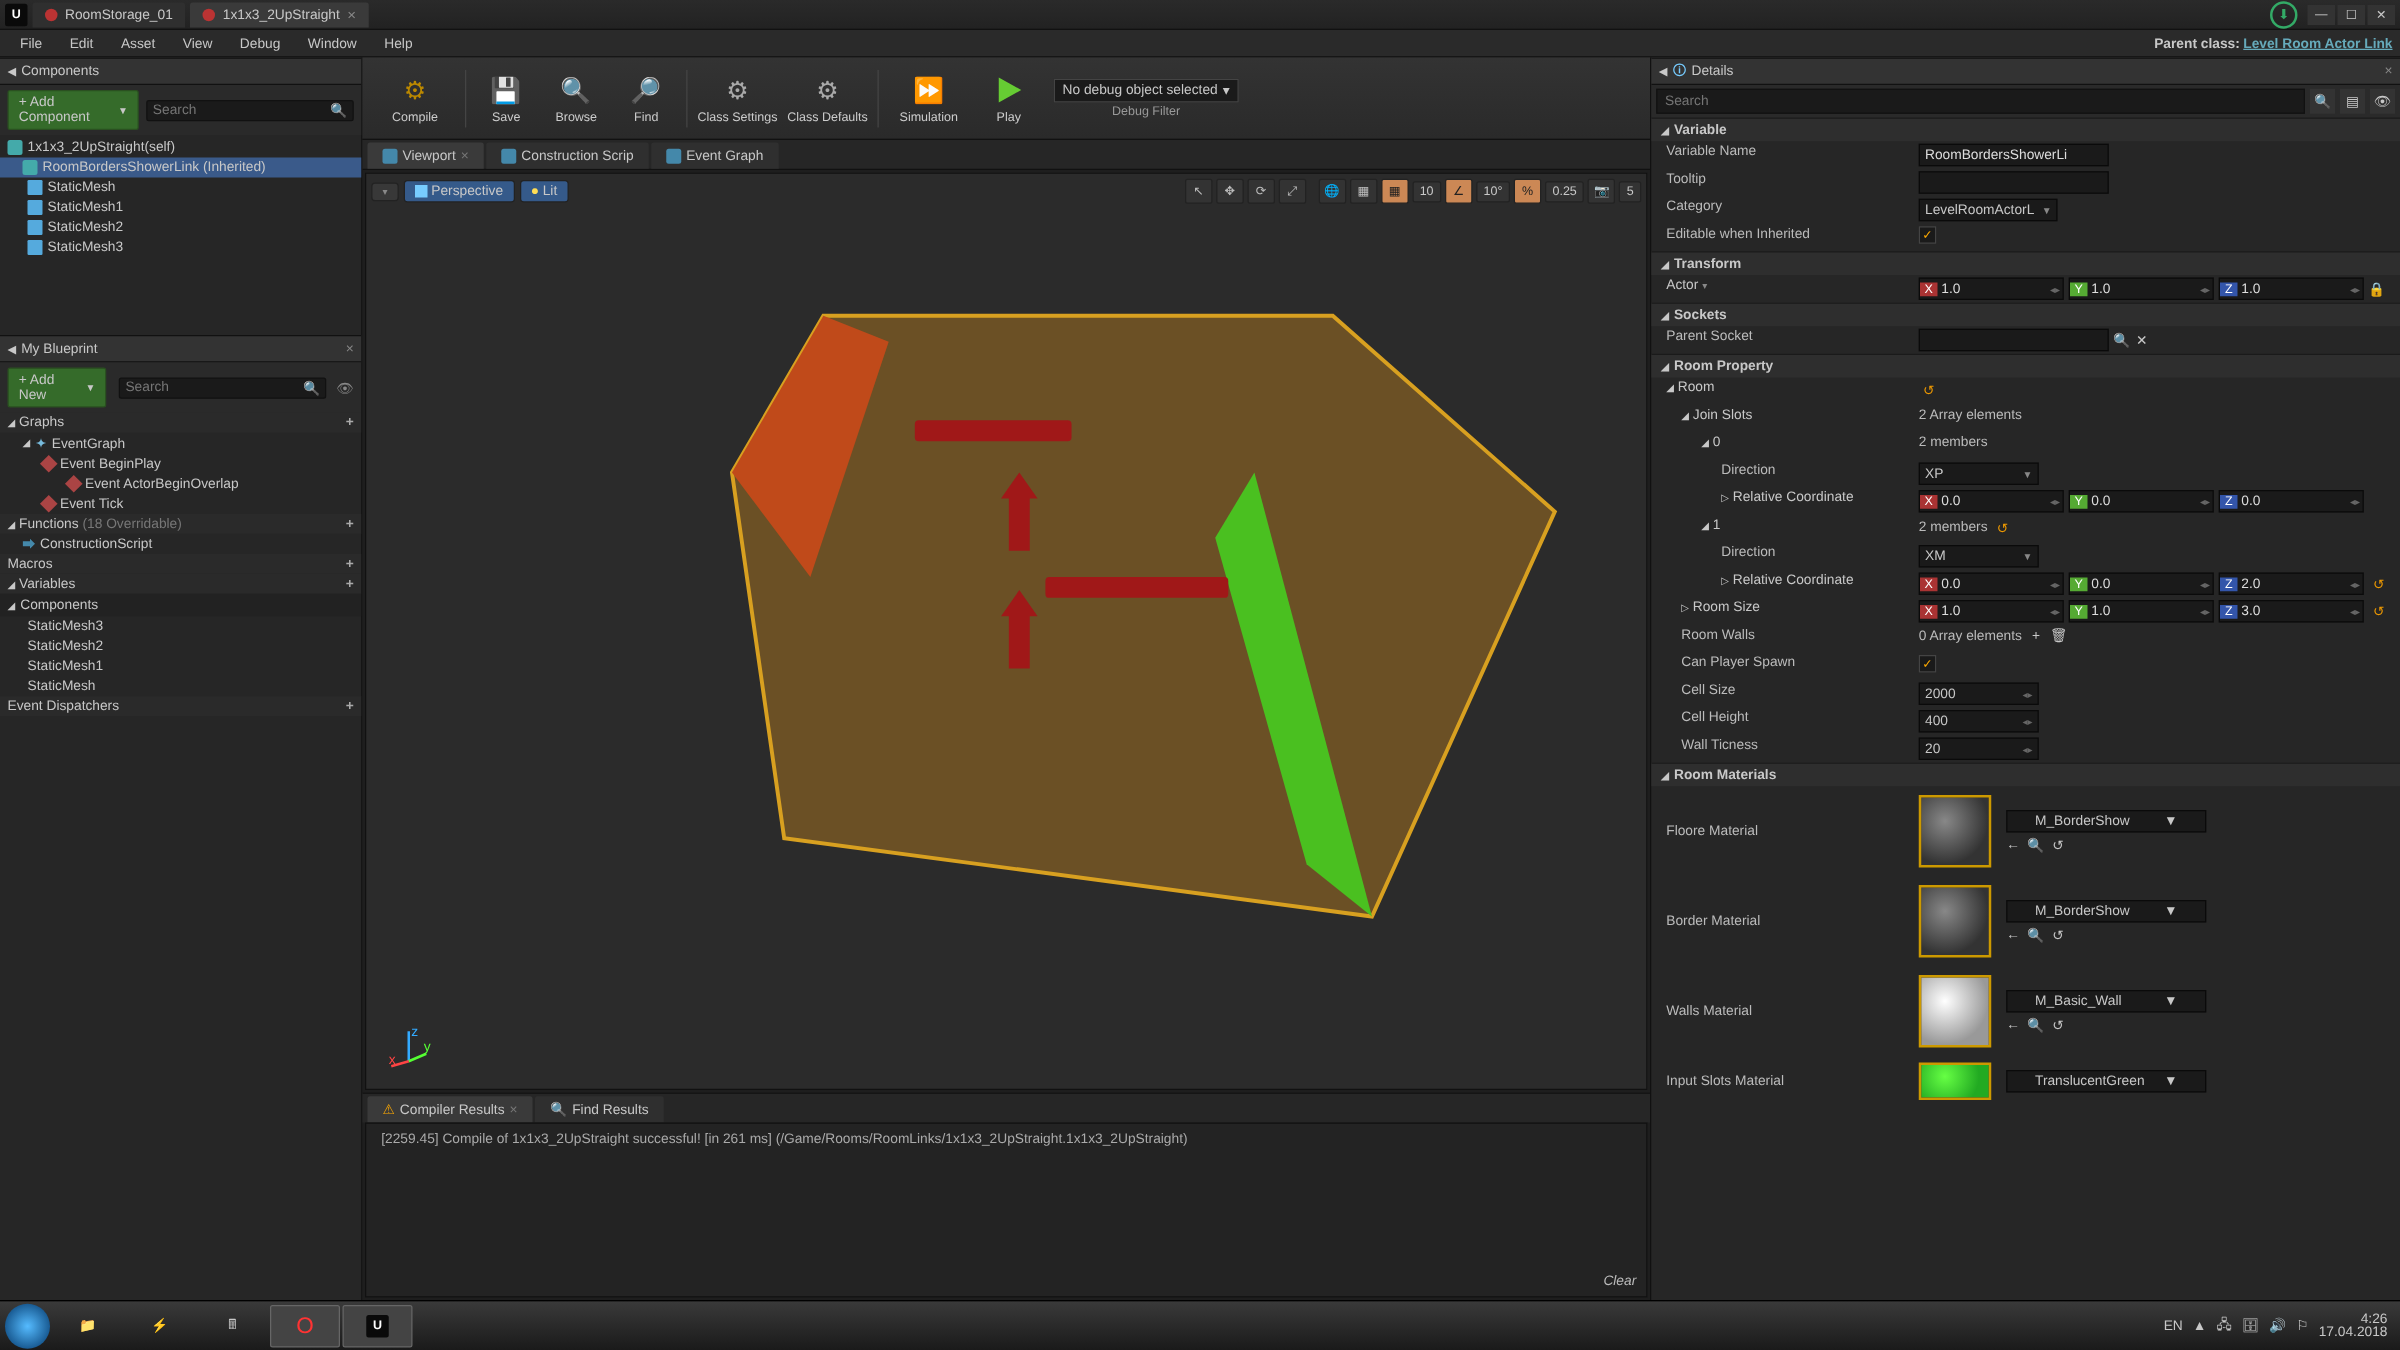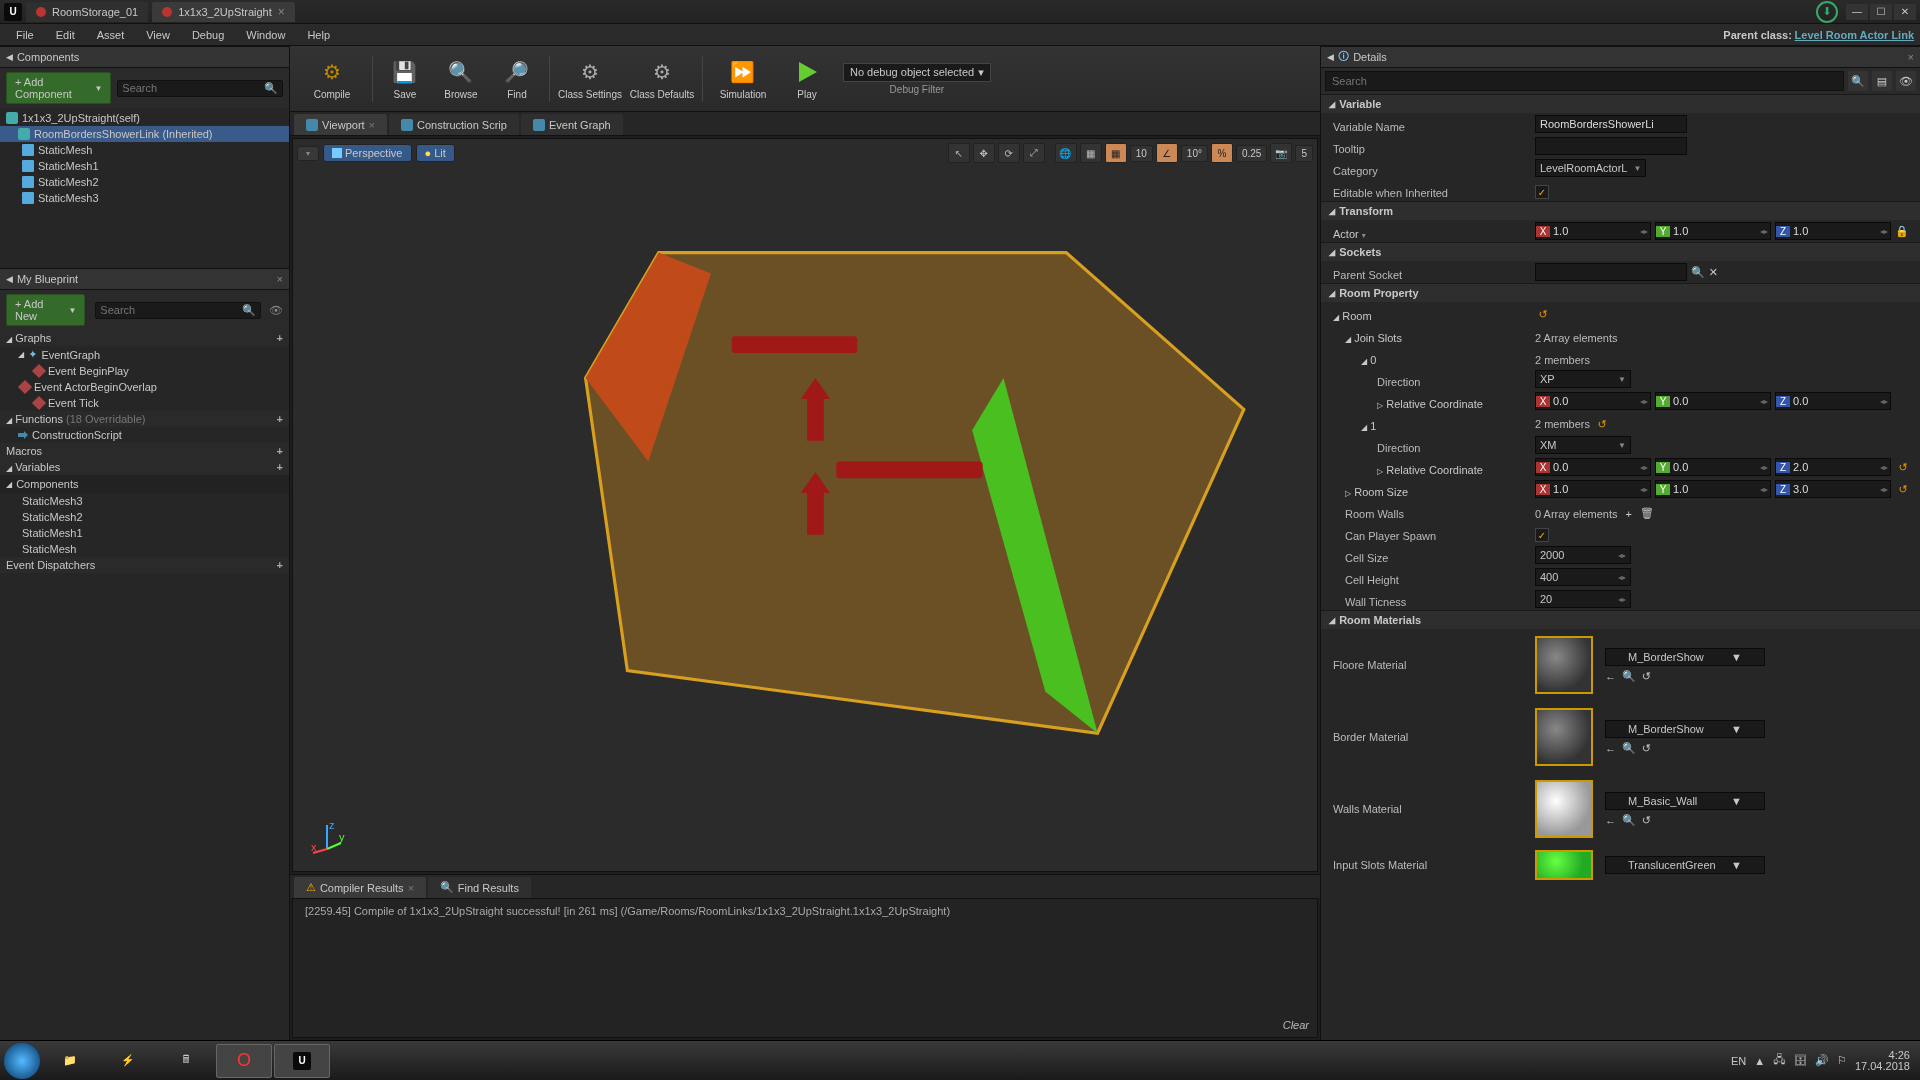--- a/index.html
+++ b/index.html
@@ -79,21 +79,21 @@
 .bottom-tabs { height:24px; background:#262626; display:flex; align-items:flex-end; padding:0 4px; gap:2px; border-top:1px solid #111;}
 .results { height:140px; background:#232323; border:1px solid #111; margin:0 2px 2px 2px; display:flex; flex-direction:column;}
 .results .msg { padding:6px 12px; color:#aaa; font-size:11px;}
 .results .clear { margin:auto 8px 6px auto; color:#bbb;font-style:italic;}
 .rightcol { width:600px; background:#262626; border-left:1px solid #111; display:flex; flex-direction:column; overflow:hidden;}
 .details-search { display:flex; align-items:center; padding:3px 4px; gap:4px; background:#2a2a2a;}
 .details-search input { flex:1; background:#1a1a1a; border:1px solid #111; padding:3px 6px; color:#ccc; outline:none;}
 .det-ico { width:20px; height:20px; background:#333; display:flex; align-items:center; justify-content:center; font-size:11px;}
 .cat-header { background:#2e2e2e; padding:3px 8px; display:flex; align-items:center; gap:4px; font-weight:bold; border-top:1px solid #1a1a1a;}
 .cat-header .tri { font-size:8px; }
-.prop-row { display:flex; align-items:flex-end; padding:2px 0; min-height:22px;}
+.prop-row { display:flex; align-items:flex-start; padding:2px 0; min-height:22px;}
 .prop-label { width:214px; padding-left:12px; color:#bbb; font-size:11px;}
 .prop-label.i1 { padding-left:24px; }
 .prop-label.i2 { padding-left:40px; }
 .prop-label.i3 { padding-left:56px; }
 .prop-value { flex:1; display:flex; align-items:center; gap:4px; padding-right:8px;}
 .text-input { background:#1a1a1a; border:1px solid #0a0a0a; padding:2px 4px; color:#ddd; min-width:110px;}
 .combo { background:#1a1a1a; border:1px solid #0a0a0a; padding:2px 4px; display:flex; align-items:center; gap:6px; min-width:96px; justify-content:space-between;}
 .combo .caret { font-size:8px; color:#888;}
 .checkbox { width:14px; height:14px; background:#1a1a1a; border:1px solid #444; display:flex; align-items:center; justify-content:center; font-size:10px; color:#fa0;}
 .vec-field { display:flex; align-items:center; background:#1a1a1a; border:1px solid #0a0a0a; height:18px; width:116px;}
@@ -227,21 +227,21 @@
       </div>
     <div class="sub-row">
         <span style="font-size:8px">◢</span>
         <span style="color:#7bd">✦</span>
         <span>EventGraph</span>
       </div>
     <div class="sub-row ev" style="padding-left:34px">
         <span class="diamond"></span>
         <span>Event BeginPlay</span>
       </div>
-    <div class="sub-row ev" style="padding-left:20px">
+    <div class="sub-row ev" style="padding-left:54px">
         <span class="diamond"></span>
         <span>Event ActorBeginOverlap</span>
       </div>
     <div class="sub-row ev" style="padding-left:34px">
         <span class="diamond"></span>
         <span>Event Tick</span>
       </div>
     <div class="section-title">
         <span><span style="font-size:8px">◢</span> <span>Functions</span> <span style="color:#777">(18 Overridable)</span></span>
         <span class="plus">+</span>

